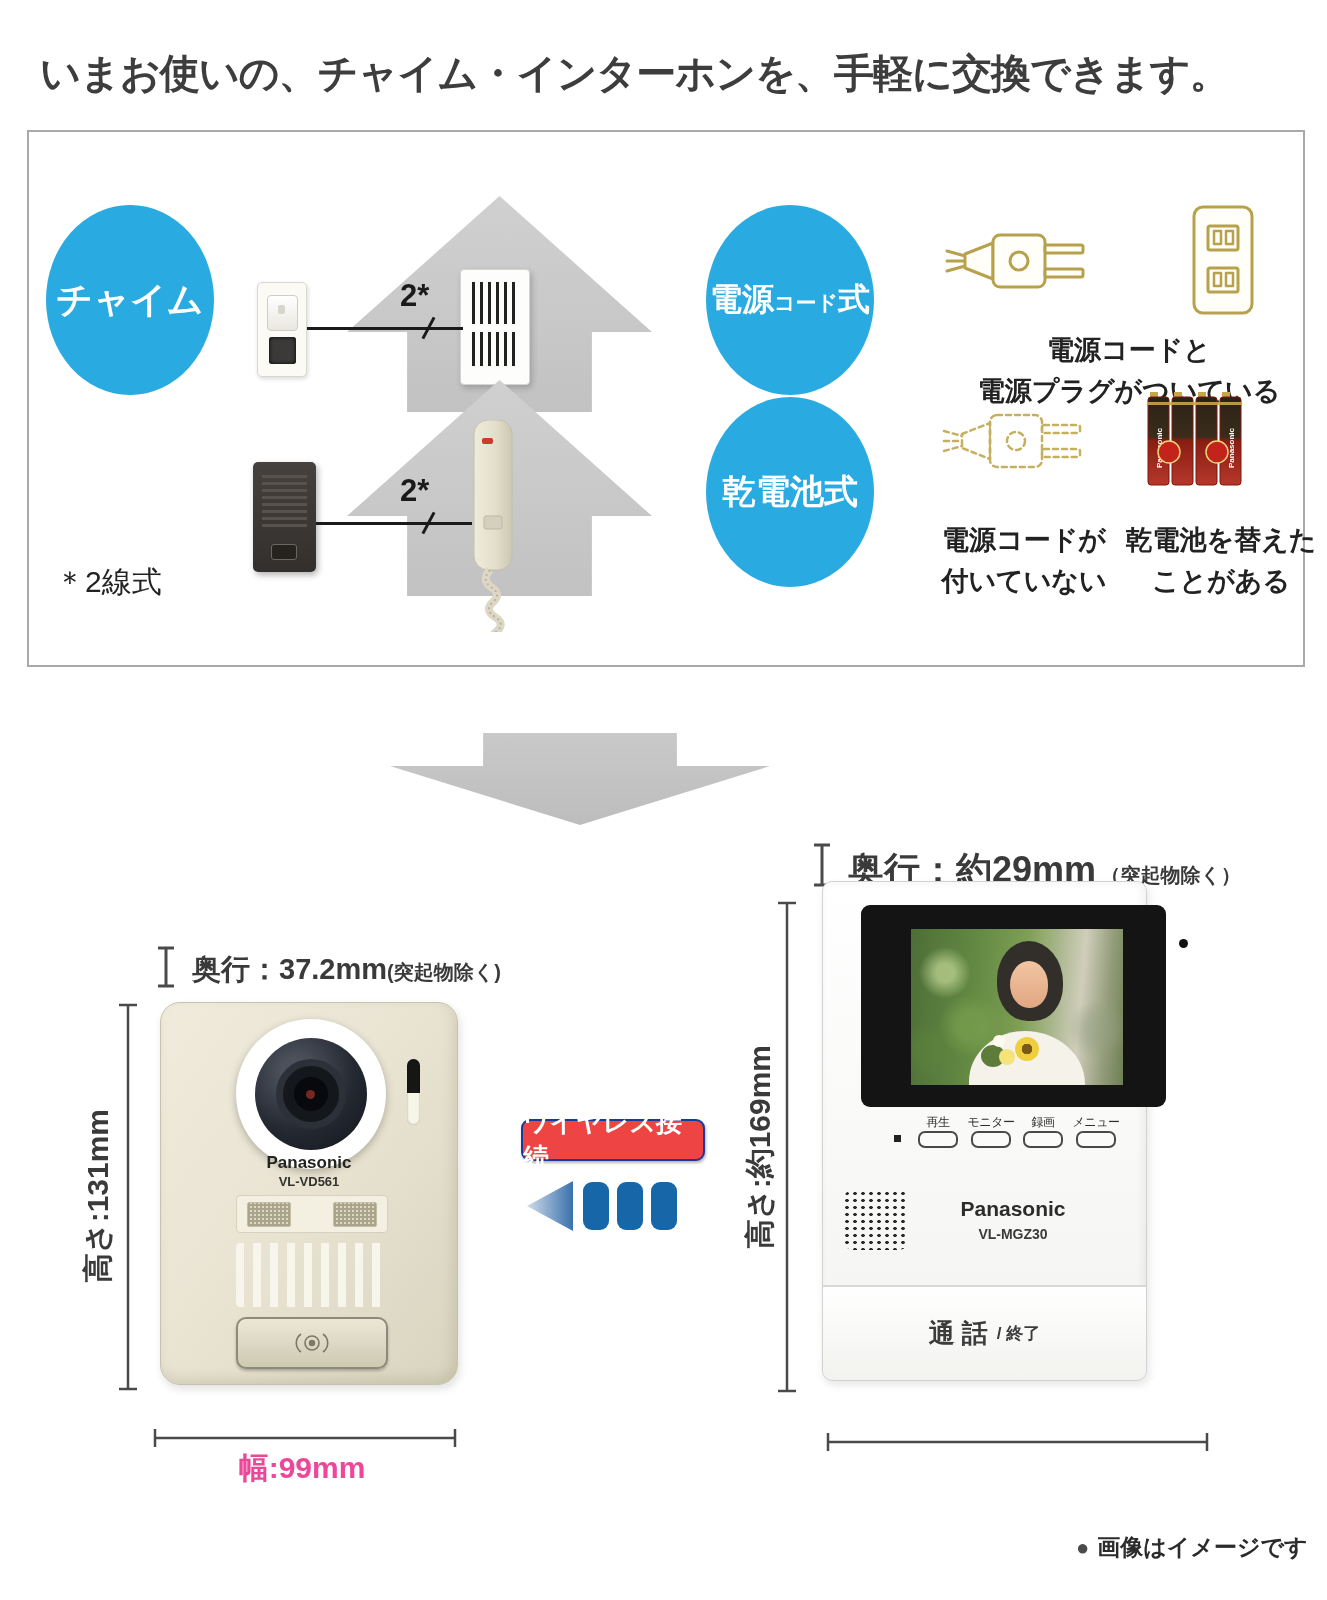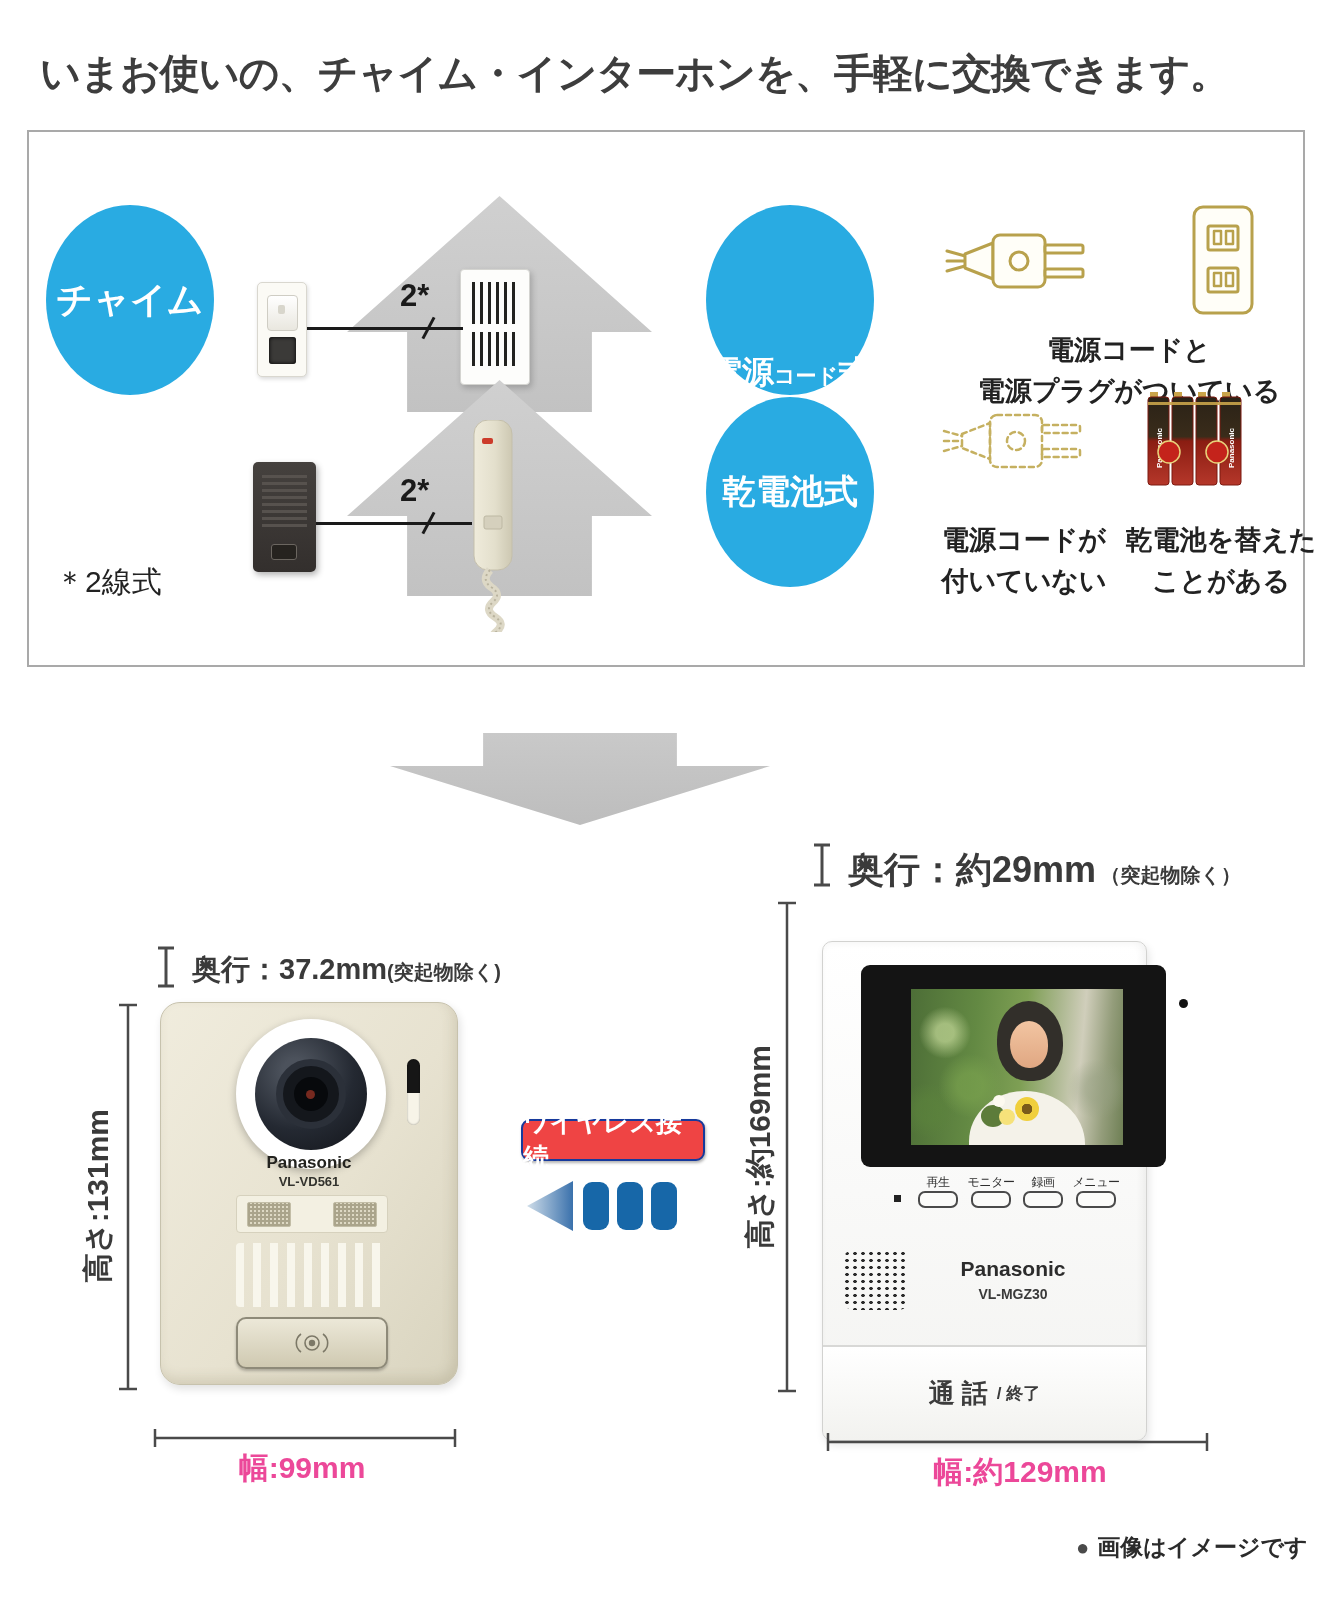--- a/index.html
+++ b/index.html
@@ -61,21 +61,21 @@
   .dc-model { position:absolute; left:0; top:171px; width:100%; text-align:center; font-size:13px; font-weight:600; color:#33332e; }
   .led-window { position:absolute; left:75px; top:192px; width:152px; height:38px; background:#f3f0e2; border:1px solid #d6d1bd; border-radius:4px; }
   .led-mesh { position:absolute; top:6px; width:44px; height:25px; background-color:#ded9c4; background-image:repeating-linear-gradient(90deg,#aaa48b 0 2px,transparent 2px 4px),repeating-linear-gradient(0deg,#aaa48b 0 2px,transparent 2px 4px); border:1px solid #c2bda6; border-radius:2px; }
   .dc-slits { position:absolute; left:75px; top:240px; width:152px; height:64px; background:repeating-linear-gradient(90deg,#f8f6ec 0 8px,rgba(0,0,0,0) 8px 17px); border-radius:4px; }
   .dc-callbtn { position:absolute; left:75px; top:314px; width:152px; height:52px; background:linear-gradient(#ece8d8,#cfc9b1); border:2px solid #8e8a79; border-radius:10px; box-shadow:0 2px 3px rgba(0,0,0,.25); display:flex; align-items:center; justify-content:center; }
 
   
   .wl-badge { position:absolute; left:521px; top:1119px; width:184px; height:42px; background:#ef4444; border:2px solid #173A9C; border-radius:9px; display:flex; align-items:center; justify-content:center; color:#fff; font-size:26px; font-weight:800; box-shadow:1px 2px 3px rgba(0,0,0,.3); }
 
   
-  .monitor { position:absolute; left:822px; top:941px; width:325px; height:500px; background:linear-gradient(180deg,#ffffff,#f3f3f1); border:1px solid #d2d2d0; border-radius:10px; box-shadow:inset -3px 0 8px rgba(0,0,0,.06), 2px 4px 8px rgba(0,0,0,.10); }
+  .monitor { position:absolute; left:822px; top:881px; width:325px; height:500px; background:linear-gradient(180deg,#ffffff,#f3f3f1); border:1px solid #d2d2d0; border-radius:10px; box-shadow:inset -3px 0 8px rgba(0,0,0,.06), 2px 4px 8px rgba(0,0,0,.10); }
   .bezel { position:absolute; left:38px; top:23px; width:305px; height:202px; background:#141414; border-radius:9px; }
   .photo { position:absolute; left:88px; top:47px; width:212px; height:156px; overflow:hidden;
     background:
       radial-gradient(circle at 16% 28%, rgba(214,232,168,.6) 0 9px, transparent 26px),
       radial-gradient(circle at 28% 62%, rgba(122,162,78,.65) 0 13px, transparent 32px),
       radial-gradient(circle at 8% 78%, rgba(92,132,60,.55) 0 11px, transparent 28px),
       radial-gradient(circle at 88% 64%, rgba(150,160,130,.5) 0 12px, transparent 30px),
       linear-gradient(95deg,#4d6e37 0%,#638943 30%,#7e9f54 52%,#a9b68c 66%,#d0cebb 78%,#949d7b 90%,#6e7f54 100%); }
   .ph-hair { position:absolute; left:86px; top:12px; width:66px; height:80px; background:#322f2a; border-radius:48% 52% 44% 46%; }
   .ph-face { position:absolute; left:99px; top:32px; width:38px; height:47px; background:linear-gradient(#f2c5a2,#e0a782); border-radius:50% 50% 46% 50%; }
@@ -152,21 +152,21 @@
       <path d="M20,150 q-9,10 1,17 q11,7 2,15 q-9,8 2,15 q11,7 1,15 q-7,6 1,12" fill="none" stroke="#ddd8c6" stroke-width="8"></path>
       <path d="M20,150 q-9,10 1,17 q11,7 2,15 q-9,8 2,15 q11,7 1,15 q-7,6 1,12" fill="none" stroke="#b9b39e" stroke-width="2" stroke-dasharray="2 3"></path>
     </svg>
 
     <div class="wire" style="left:287px;top:390px;width:156px;"></div>
     <div class="slash" style="left:398px;top:379px;"></div>
     <div class="wire-label" style="left:371px;top:341px;">2*</div>
 
     <div class="note-text" style="left:26px;top:430px;">＊2線式</div>
 
-    <div class="circle-badge" style="left:677px;top:73px;width:168px;height:190px;font-size:32px;align-items:flex-end;">
+    <div class="circle-badge" style="left:677px;top:73px;width:168px;height:190px;font-size:32px;">
       <span>
         <span>電源</span><span style="font-size:21px;">コード</span><span>式</span>
       </span>
     </div>
 
     <svg class="abs" style="left:916px;top:95px;" width="150" height="68" viewBox="0 0 150 68">
       <g fill="none" stroke="#B8A14C" stroke-width="3" stroke-linejoin="round" stroke-linecap="round">
         <path d="M2,24 L20,29"></path>
           <path d="M2,34 L20,34"></path>
           <path d="M2,44 L20,39"></path>
@@ -386,19 +386,18 @@
     </div>
   </div>
 
   <svg class="abs" style="left:826px;top:1432px;" width="383" height="20" viewBox="0 0 383 20">
     <g stroke="#4a4a4a" stroke-width="2.5">
         <line x1="2" y1="10" x2="381" y2="10"></line>
         <line x1="2" y1="1" x2="2" y2="19"></line>
         <line x1="381" y1="1" x2="381" y2="19"></line>
       </g>
   </svg>
-  <div class="width-label" style="left:860px;top:1452px;width:320px;">幅:約129mm</div>
 
   <div class="footer-note">
     <span class="bullet">●</span><span>画像はイメージです</span>
   </div>
 
 </div>
 
 </body></html>

